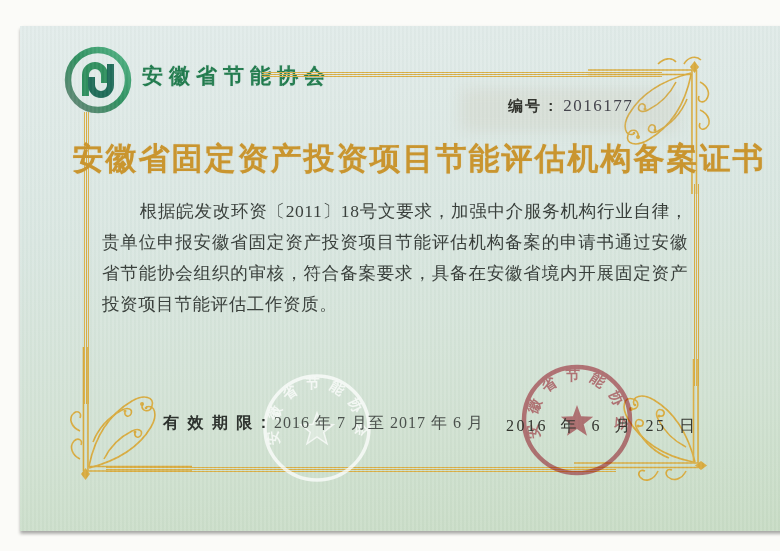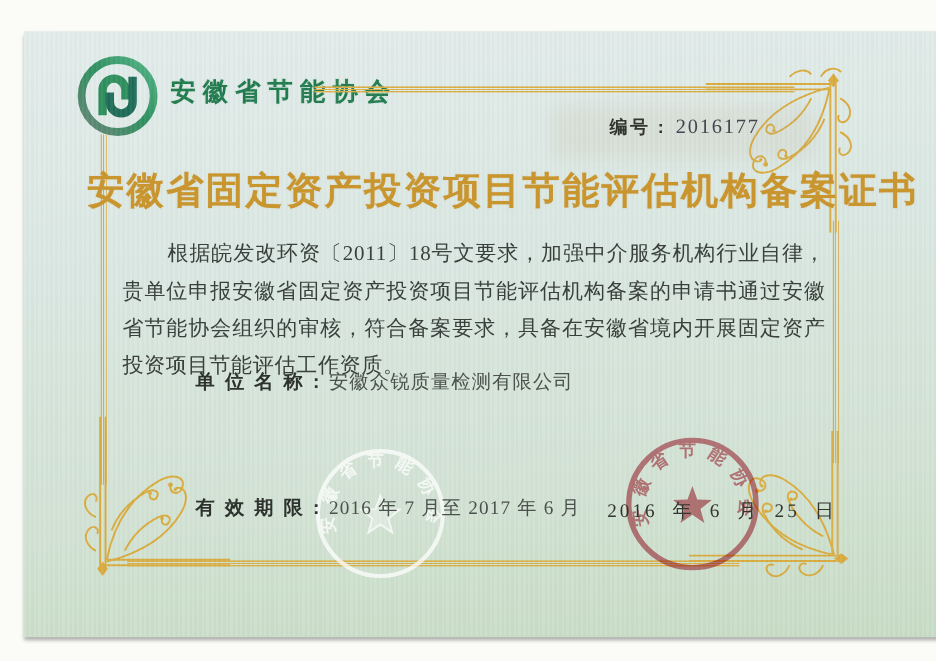--- a/index.html
+++ b/index.html
@@ -172,24 +172,20 @@
     <div class="serial">
       <span class="serial-label">编号 :</span>
       <span class="serial-number">2016177</span>
     </div>
 
     <div class="cert-title">安徽省固定资产投资项目节能评估机构备案证书</div>
 
     <div class="cert-body">根据皖发改环资〔2011〕18号文要求，加强中介服务机构行业自律，贵单位申报安徽省固定资产投资项目节能评估机构备案的申请书通过安徽省节能协会组织的审核，符合备案要求，具备在安徽省境内开展固定资产投资项目节能评估工作资质。</div>
 
     <div class="fields">
-      <div class="field-row">
-        <span class="field-label">单 位 名 称 :</span>
-        <span class="field-value">安徽众锐质量检测有限公司</span>
-      </div>
     </div>
     <div class="row-validity">
       <span class="field-label">有 效 期 限 :</span>
       <span class="field-value">2016 年 7 月至 2017 年 6 月</span>
     </div>
 
     <div class="issue-date">2016  年  6 月 25 日</div>
 
     <svg class="seal embossed-seal" viewBox="0 0 120 120">
       <defs>

